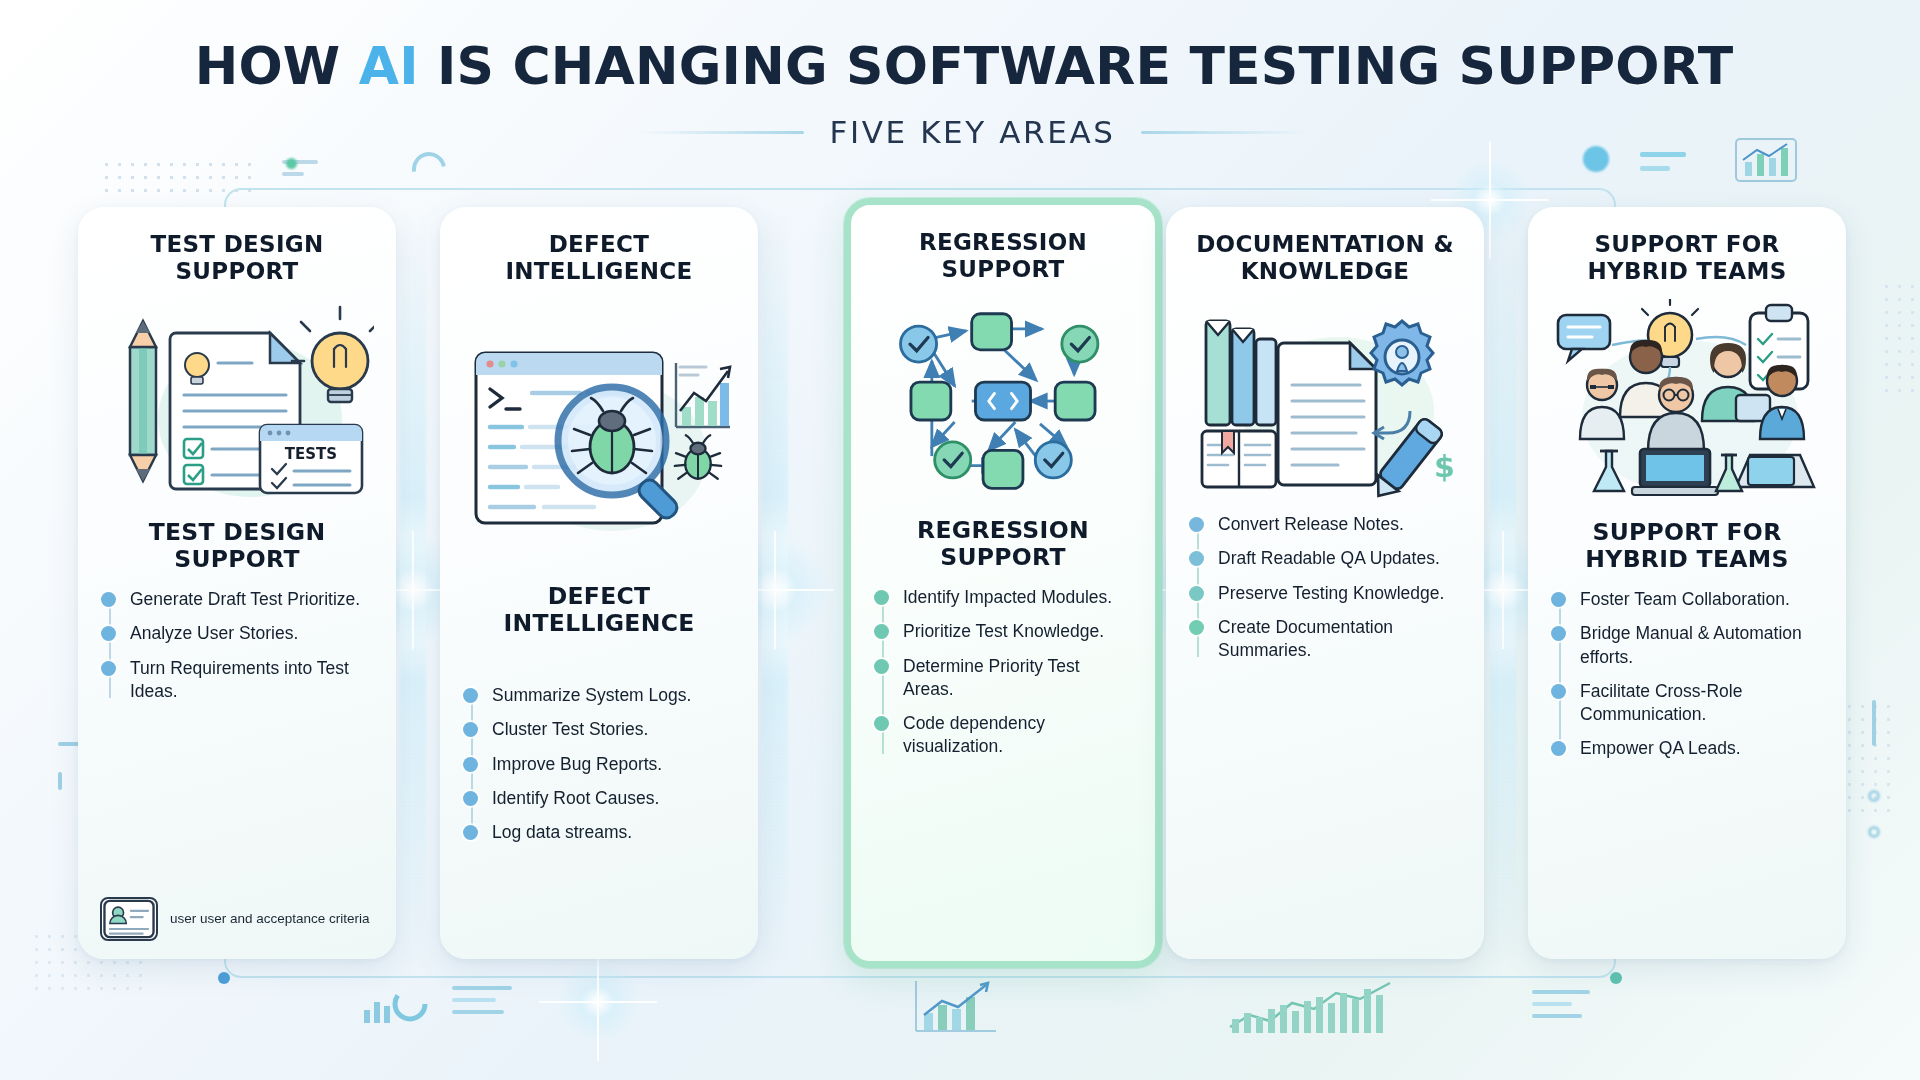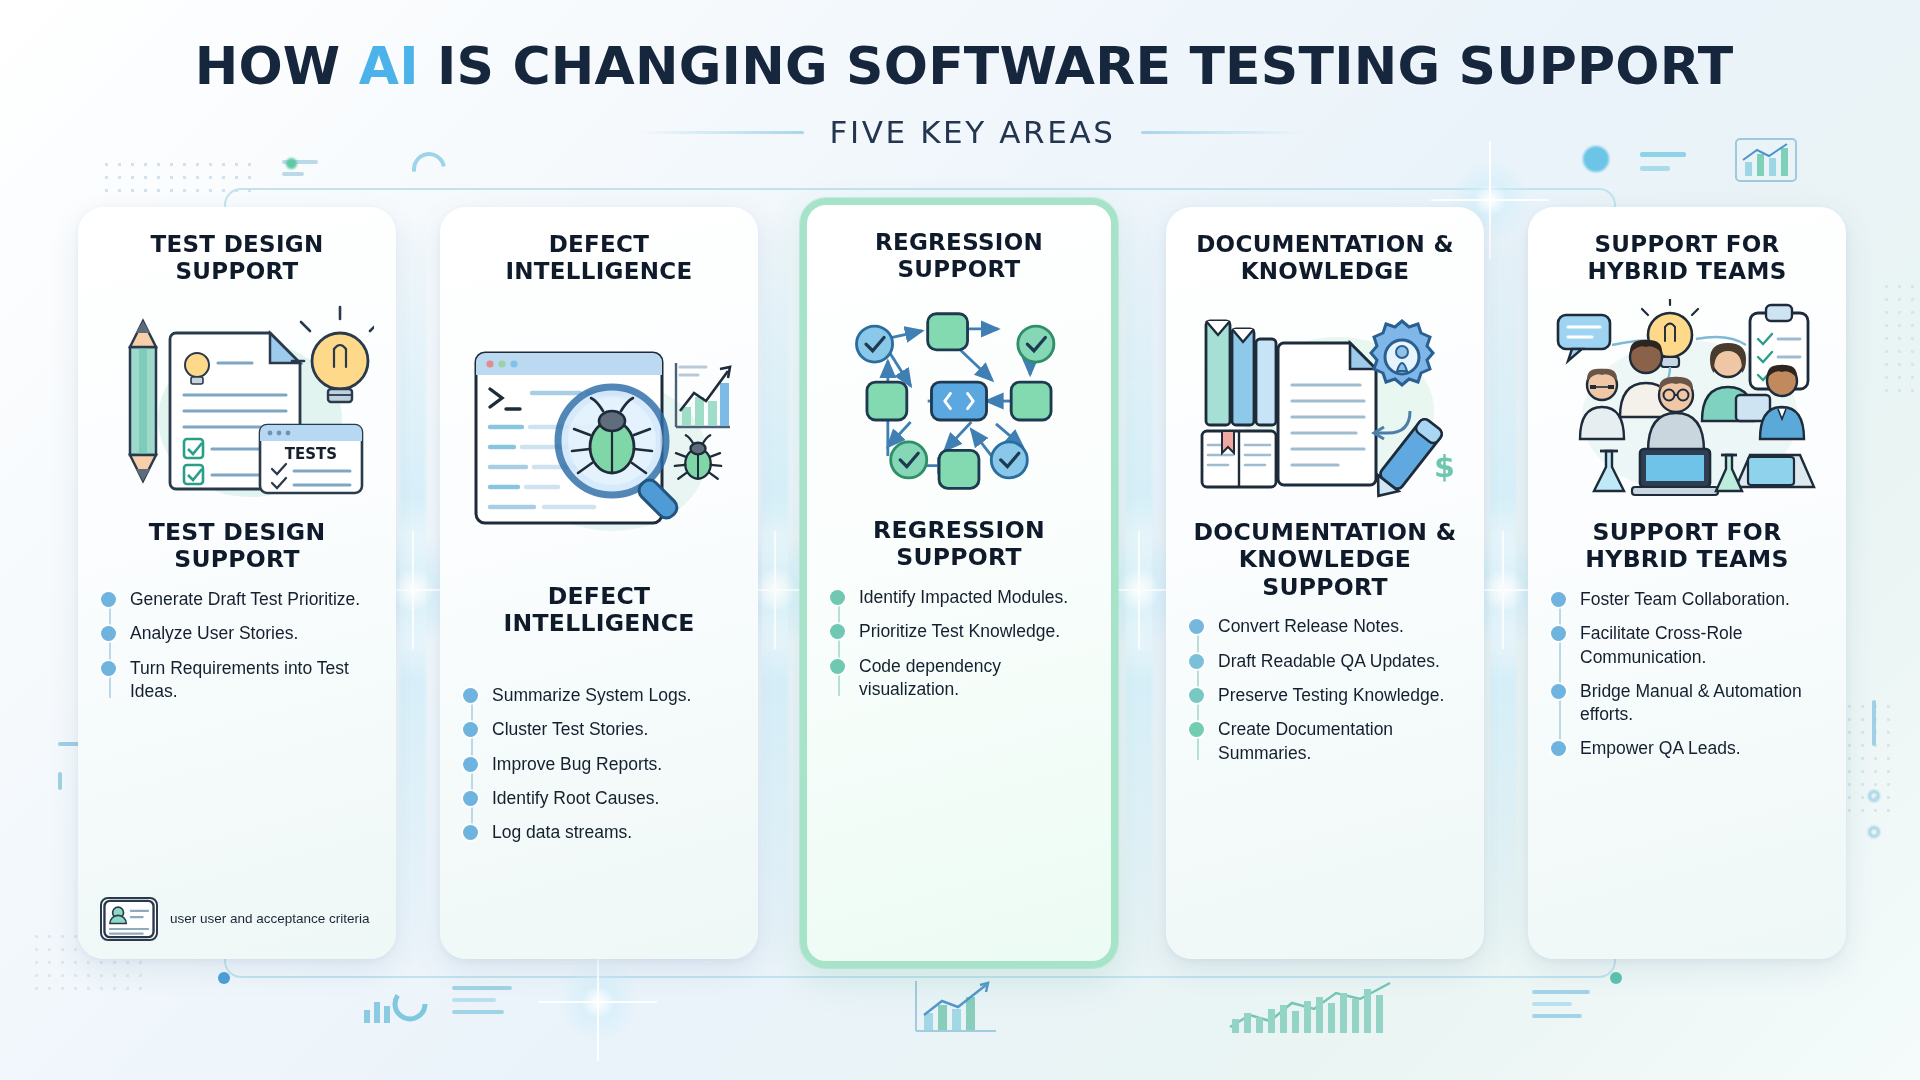--- a/index.html
+++ b/index.html
@@ -89,21 +89,21 @@
     box-shadow: 0 10px 30px rgba(40,90,130,.10), 0 2px 6px rgba(40,90,130,.06);
     padding: 24px 22px 18px;
     display: flex; flex-direction: column;
   }
   .card.featured {
     top: 198px; height: 770px;
     border: 7px solid #a6e3c8;
     background: linear-gradient(165deg, #ffffff 0%, #fafefc 45%, #ecfbf4 100%);
     box-shadow: 0 12px 34px rgba(60,170,130,.16), 0 0 0 1px rgba(166,227,200,.5);
   }
-  .c1 { left: 78px; }  .c2 { left: 440px; gap: 32px; } .c3 { left: 800px; }
+  .c1 { left: 78px; }  .c2 { left: 440px; gap: 32px; } .c3 { left: 844px; }
   .c4 { left: 1166px; } .c5 { left: 1528px; }
 
   .card-heading, .card-subheading {
     font-family: "DejaVu Sans", sans-serif;
     font-weight: 700; color: #0f1b2b; text-align: center;
     line-height: 1.17; letter-spacing: .3px;
   }
   .card-heading { font-size: 23px; min-height: 62px; }
   .card-subheading { font-size: 23.5px; margin: 6px 0 14px; }
 
@@ -485,20 +485,21 @@
         <g stroke="#ffffff" stroke-width="3" fill="none" stroke-linecap="round" stroke-linejoin="round">
           <path d="M128 96 l-6 8 l6 8"></path>
           <path d="M146 96 l6 8 l-6 8"></path>
         </g>
       </svg>
     </div>
     <div class="card-subheading">REGRESSION SUPPORT</div>
     <ul class="bullets">
       <li>Identify Impacted Modules.</li>
       <li>Prioritize Test Knowledge.</li>
+      <li>Determine Priority Test Areas.</li>
       <li>Code dependency visualization.</li>
     </ul>
   </section>
 
   <section class="card c4">
     <div class="card-heading">DOCUMENTATION &amp; KNOWLEDGE</div>
     <div class="art">
       <svg viewBox="0 0 274 210">
         <ellipse cx="150" cy="112" rx="96" ry="74" fill="#dff2e9" opacity=".65"></ellipse>
 
@@ -547,21 +548,20 @@
 
         <g transform="rotate(38 222 158)">
           <rect x="208" y="118" width="26" height="74" rx="6" fill="#5fa9e0" stroke="#1d2b3a" stroke-width="2.8"></rect>
           <rect x="208" y="118" width="26" height="16" rx="6" fill="#a9d6f2" stroke="#1d2b3a" stroke-width="2.4"></rect>
           <path d="M208 192 l13 16 l13 -16 z" fill="#cfe6f7" stroke="#1d2b3a" stroke-width="2.6"></path>
         </g>
 
         <text x="246" y="178" font-family="DejaVu Sans, sans-serif" font-size="30" font-weight="700" fill="#6fc6ae">$</text>
       </svg>
     </div>
-    <div class="card-subheading">DOCUMENTATION &amp; KNOWLEDGE SUPPORT</div>
     <ul class="bullets">
       <li>Convert Release Notes.</li>
       <li>Draft Readable QA Updates.</li>
       <li>Preserve Testing Knowledge.</li>
       <li>Create Documentation Summaries.</li>
     </ul>
   </section>
 
   <section class="card c5">
     <div class="card-heading">SUPPORT FOR HYBRID TEAMS</div>
@@ -658,19 +658,19 @@
           <path d="M56 152 v16 l-12 24 h30 l-12 -24 v-16 z" fill="#bfe9f5" stroke="#1d2b3a" stroke-width="2.4"></path>
           <line x1="50" y1="152" x2="68" y2="152" stroke="#1d2b3a" stroke-width="2.8"></line>
           <path d="M176 156 v14 l-10 22 h26 l-10 -22 v-14 z" fill="#bdeedd" stroke="#1d2b3a" stroke-width="2.4"></path>
           <line x1="171" y1="156" x2="187" y2="156" stroke="#1d2b3a" stroke-width="2.8"></line>
         </g>
       </svg>
     </div>
     <div class="card-subheading">SUPPORT FOR HYBRID TEAMS</div>
     <ul class="bullets">
       <li>Foster Team Collaboration.</li>
+      <li>Bridge Manual &amp; Automation efforts.</li>
       <li>Facilitate Cross-Role Communication.</li>
-      <li>Bridge Manual &amp; Automation efforts.</li>
       <li>Empower QA Leads.</li>
     </ul>
   </section>
 
 </div>
 
 </body></html>

